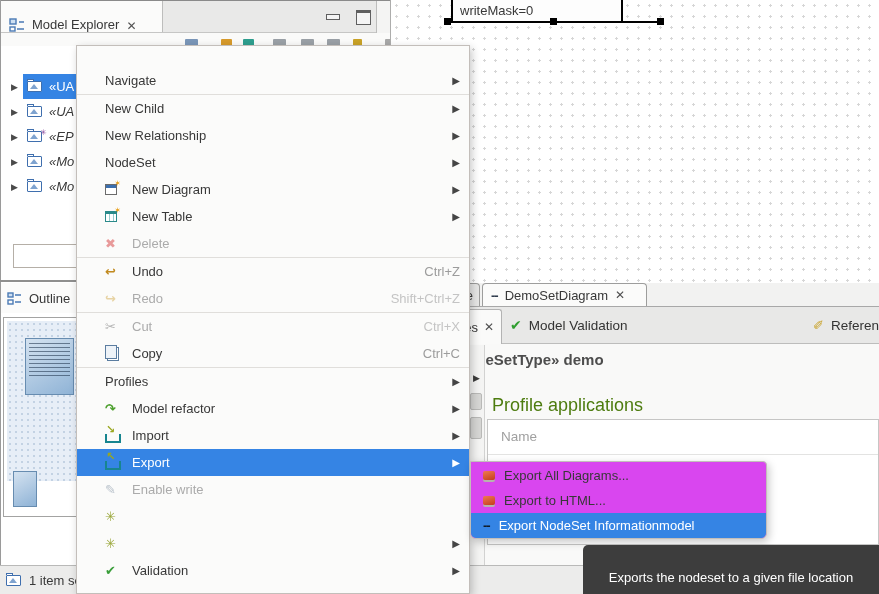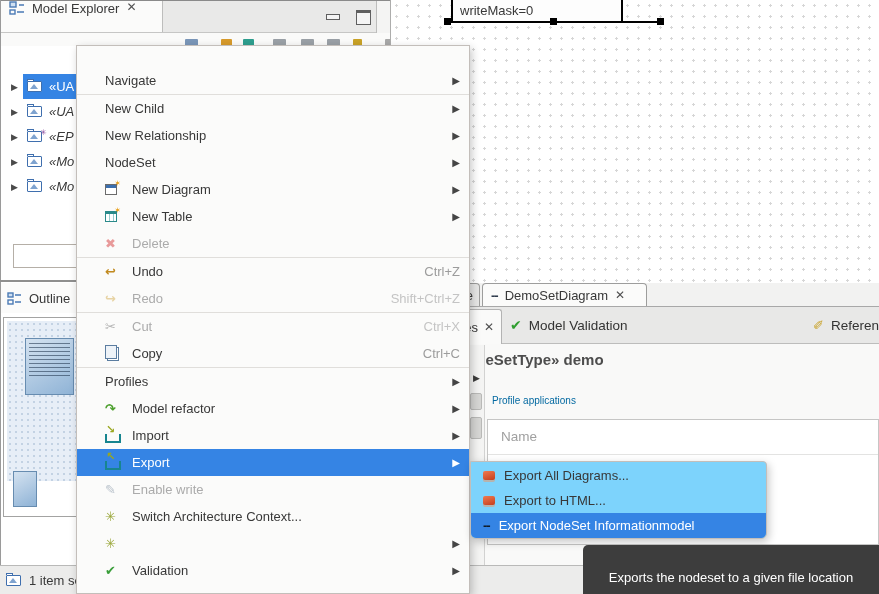--- a/index.html
+++ b/index.html
@@ -5,21 +5,21 @@
   html,body{margin:0;padding:0;background:#888;}
   .stage{position:relative;width:879px;height:594px;overflow:hidden;background:#fff;
     font-family:"Liberation Sans","DejaVu Sans",sans-serif;font-size:13px;color:#383838;}
   .abs{position:absolute;}
 
   
   .topline{left:0;top:0;width:391px;height:1px;background:#8a8a8a;}
   .leftline{left:0;top:0;width:1px;height:594px;background:#9a9a9a;}
   .me-titlebar{left:1px;top:1px;width:389px;height:31px;background:#e9e9e8;border-bottom:1px solid #c6c6c5;}
   .me-tab{position:absolute;left:0;top:0;width:162px;height:31px;background:#fbfbfa;border-right:1px solid #bdbdbc;
-    display:flex;align-items:flex-start;gap:7px;padding-left:8px;box-sizing:border-box;}
+    display:flex;align-items:flex-end;gap:7px;padding-left:8px;box-sizing:border-box;}
   .tab-close{color:#4f4f4f;font-size:12px;line-height:1;}
   .winbtn-min{position:absolute;left:325px;top:13px;width:12px;height:4px;border:1px solid #5f5f5f;background:#f4f4f4;}
   .winbtn-max{position:absolute;left:355px;top:9px;width:13px;height:11px;border:1px solid #5f5f5f;border-top:3px solid #5f5f5f;background:#f4f4f4;}
   .side-strip{position:absolute;left:375px;top:0;width:14px;height:32px;background:#f4f4f3;border-left:1px solid #bdbdbc;}
   .me-toolbar{left:1px;top:33px;width:389px;height:13px;background:#fafaf9;}
   .tb-frag{position:absolute;top:6px;height:7px;border-radius:1px;}
 
   .tree{left:1px;top:46px;width:389px;height:234px;background:#fff;}
   .trow{position:relative;height:25px;display:flex;align-items:center;}
   .trow .exp{width:12px;margin-left:10px;color:#4a4a4a;font-size:9px;}
@@ -74,21 +74,21 @@
     border-radius:3px 3px 0 0;display:flex;align-items:center;justify-content:flex-end;gap:6px;padding-right:7px;box-sizing:border-box;color:#333;}
   .ptab-flat{position:absolute;top:0;height:36px;display:flex;align-items:center;gap:7px;color:#333;font-size:13.5px;}
   .check{color:#2f9e2f;font-weight:bold;font-size:14px;}
   .book{width:13px;height:10px;background:#2e9bc0;border-radius:2px 1px 1px 2px;border-left:3px solid #1d7696;position:relative;}
   .book::after{content:"";position:absolute;left:2px;top:2px;width:6px;height:1px;background:#d9f1fa;}
   .refs{color:#c9a227;font-size:13px;}
   .pheading{position:absolute;left:57px;top:44px;font-size:15px;font-weight:bold;color:#4d4d4d;}
   .rail{position:absolute;left:77px;top:38px;width:17px;height:222px;background:#f4f4f3;border-right:1px solid #d2d2d1;box-sizing:border-box;}
   .rail .tri{position:absolute;left:5px;top:28px;color:#3a3a3a;font-size:9px;}
   .nub{position:absolute;left:2px;width:12px;background:#d6d6d4;border:1px solid #b9b9b7;border-radius:2px;box-sizing:border-box;}
-  .psection{position:absolute;left:101px;top:88px;color:#0369a1;font-size:10px;}
+  .psection{position:absolute;left:101px;top:88px;color:#4d7c0f;font-size:18px;}
   .ptable{position:absolute;left:96px;top:112px;width:392px;height:126px;background:#fff;border:1px solid #c6c6c5;box-sizing:border-box;}
   .ptable .th{height:34px;line-height:34px;padding-left:13px;color:#a0a0a0;font-size:13.5px;border-bottom:1px solid #e3e3e2;}
 
   
   .menu{left:76px;top:45px;width:394px;height:549px;background:#fbfbfa;border:1px solid #c3beba;box-sizing:border-box;
     box-shadow:2px 3px 8px rgba(0,0,0,.22);padding-top:21px;z-index:50;}
   .mi{height:27px;display:flex;align-items:center;padding:0 9px 0 28px;}
   .mi .ic{width:20px;margin-right:7px;display:flex;align-items:center;justify-content:flex-start;flex:none;}
   .mi .sc{margin-left:auto;color:#9c9c9c;}
   .mi .ar{margin-left:auto;color:#454545;font-size:10px;}
@@ -108,21 +108,21 @@
   .ic-copy{width:10px;height:12px;border:1px solid #5b7da0;background:#fff;position:relative;margin-left:2px;}
   .ic-copy::before{content:"";position:absolute;left:-3px;top:-3px;width:10px;height:12px;border:1px solid #5b7da0;background:#eef3f8;}
   .ic-paste{width:10px;height:12px;border:1px solid #b0b0b0;background:#efefef;position:relative;margin-left:2px;}
   .ic-paste::before{content:"";position:absolute;left:2px;top:-2px;width:4px;height:2px;background:#c9c9c9;}
   .tray{width:12px;height:7px;border:2px solid #17858f;border-top:none;position:relative;margin-top:6px;box-sizing:content-box;}
   .tray::before{position:absolute;top:-11px;left:-1px;font-size:11px;font-weight:bold;color:#9aa71f;}
   .tray.in::before{content:"↘";}
   .tray.out::before{content:"↖";}
 
   
-  .submenu{left:470px;top:461px;width:297px;height:78px;background:#7dd3fc;border:1px solid #c3beba;box-sizing:border-box;
+  .submenu{left:470px;top:461px;width:297px;height:78px;background:#d946ef;border:1px solid #c3beba;box-sizing:border-box;
     border-radius:0 4px 6px 6px;box-shadow:2px 3px 8px rgba(0,0,0,.22);overflow:hidden;padding-top:1px;z-index:60;}
   .smi{height:25px;display:flex;align-items:center;gap:9px;padding-left:12px;}
   .smi.hl{background:#3584e4;color:#fff;}
   .cube{width:12px;height:9px;background:linear-gradient(160deg,#f07a50,#c43d1d);border-radius:2px;box-shadow:0 2px 0 #b8b3ad;}
   .smi .dashes{color:#16202c;}
   .smi.hl .dashes{color:#101c28;}
 
   
   .tooltip{left:583px;top:545px;width:296px;height:65px;background:#3d3d3d;color:#fff;border-radius:5px 0 0 5px;
     display:flex;align-items:center;justify-content:center;z-index:70;box-sizing:border-box;padding:0 10px;}
@@ -373,21 +373,20 @@
     <div class="mi dis">
         <span class="ic">
           <span class="gly" style="color:#b9c2cb">✎</span>
         </span>
         <span>Enable write</span>
       </div>
     <div class="mi">
         <span class="ic">
           <span class="gly" style="color:#9aa73a">✳</span>
         </span>
-        <span>Switch Architecture Context...</span>
       </div>
     <div class="mi">
         <span class="ic">
           <span class="gly" style="color:#9aa73a">✳</span>
         </span>
         <span class="ar">▶</span>
       </div>
     <div class="mi">
         <span class="ic">
           <span class="gly" style="color:#3a9e3a;font-weight:bold">✔</span>

